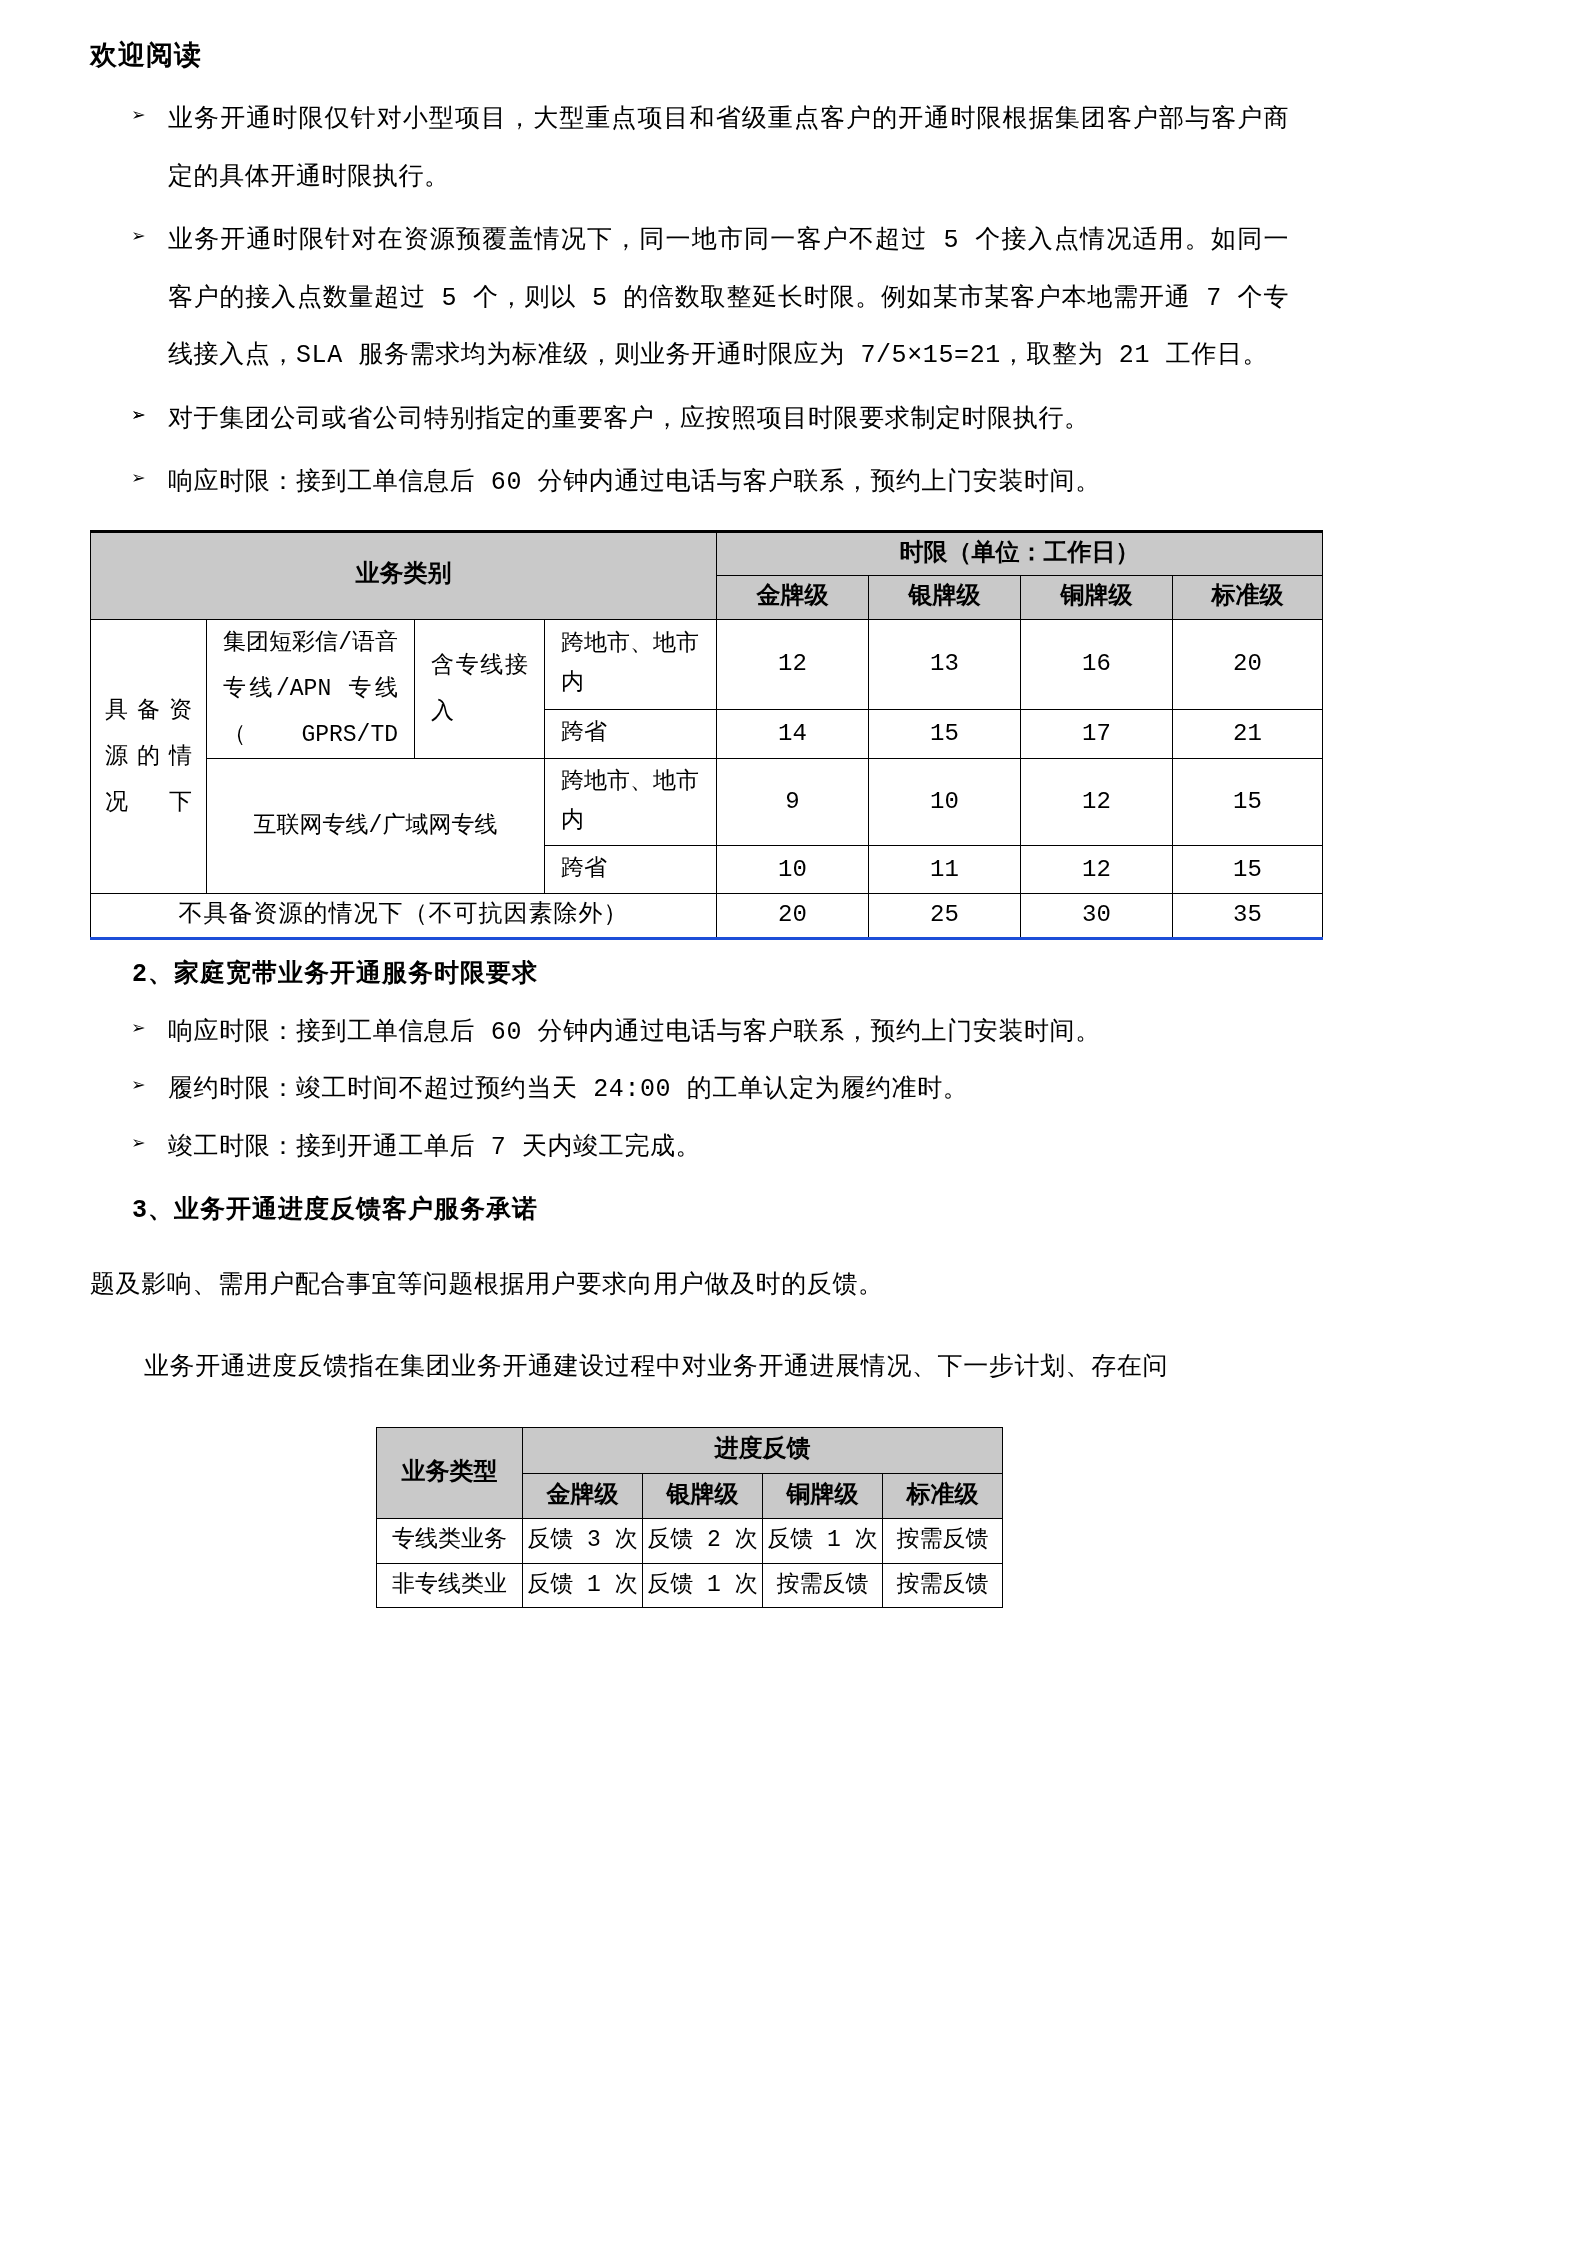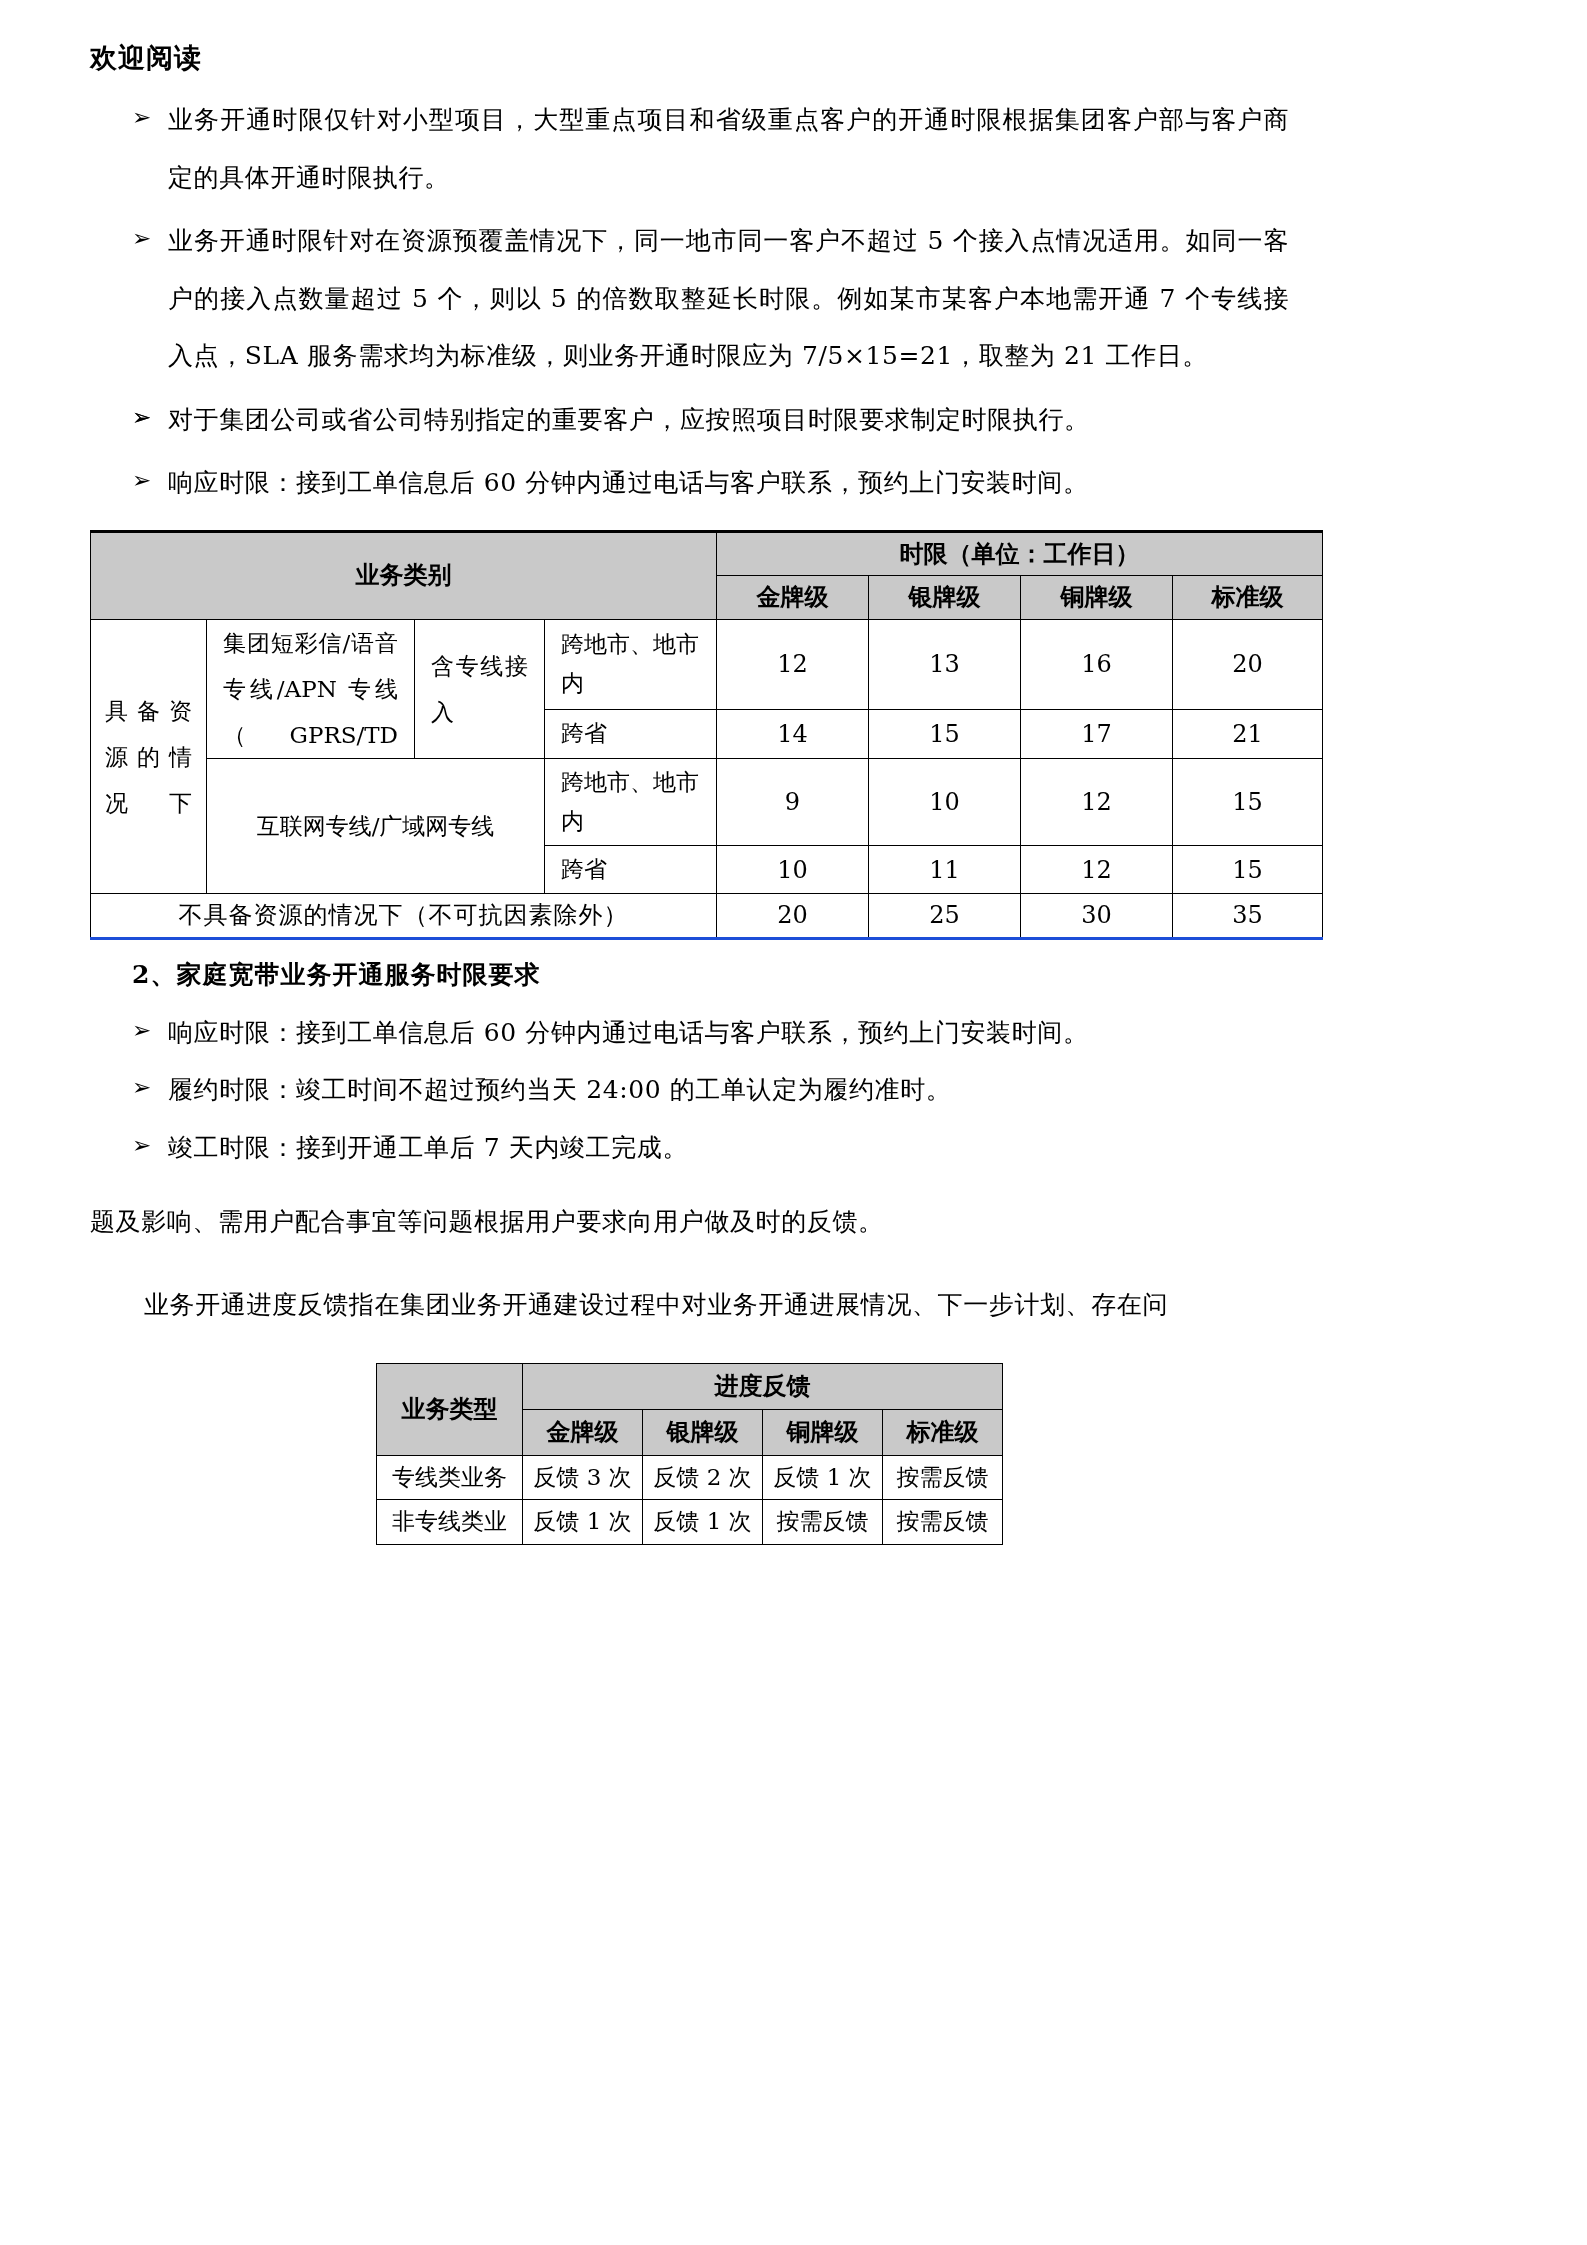--- a/index.html
+++ b/index.html
@@ -13,20 +13,21 @@
     font-family: "DejaVu Serif", "Liberation Serif", serif;
     color: #000000;
     -webkit-font-smoothing: antialiased;
   }
   .page {
     position: relative;
     width: 1379px;
     height: 2245px;
     box-sizing: border-box;
     padding: 30px 90px 0 90px;
+    font-family: Liberation Mono, monospace;
   }
 
   
   .doc-heading {
     font-size: 27px;
     font-weight: 700;
     line-height: 1.3;
     margin: 10px 0 16px 0;
     letter-spacing: 1px;
   }
@@ -244,20 +245,21 @@
     <li class="bullet-item compact">
       <span class="marker">➢</span>
       <span>履约时限：竣工时间不超过预约当天 24:00 的工单认定为履约准时。</span>
     </li>
     <li class="bullet-item compact">
       <span class="marker">➢</span>
       <span>竣工时限：接到开通工单后 7 天内竣工完成。</span>
     </li>
   </ul>
 
+  <div class="section-heading">3、业务开通进度反馈客户服务承诺</div>
 
   <div class="body-para" style="text-indent:0">题及影响、需用户配合事宜等问题根据用户要求向用户做及时的反馈。</div>
   <div class="body-para">业务开通进度反馈指在集团业务开通建设过程中对业务开通进展情况、下一步计划、存在问</div>
 
   <table class="tbl-feedback">
     <colgroup>
       <col style="width:146px">
       <col style="width:120px">
       <col style="width:120px">
       <col style="width:120px">

